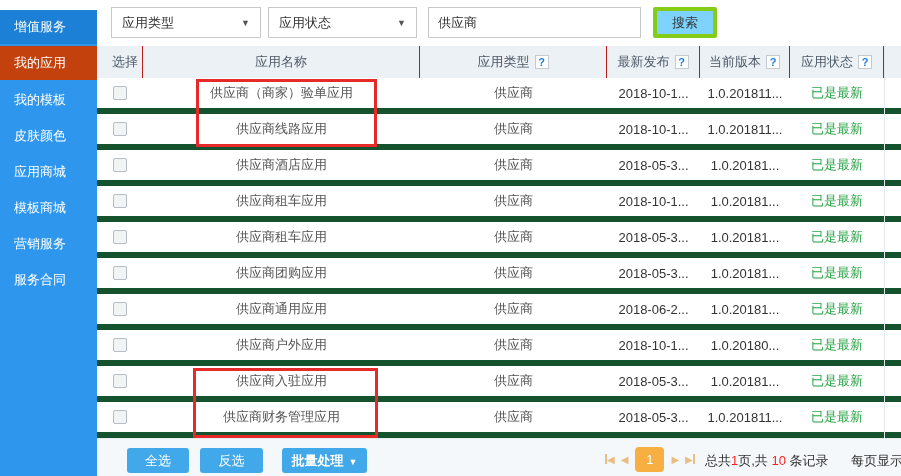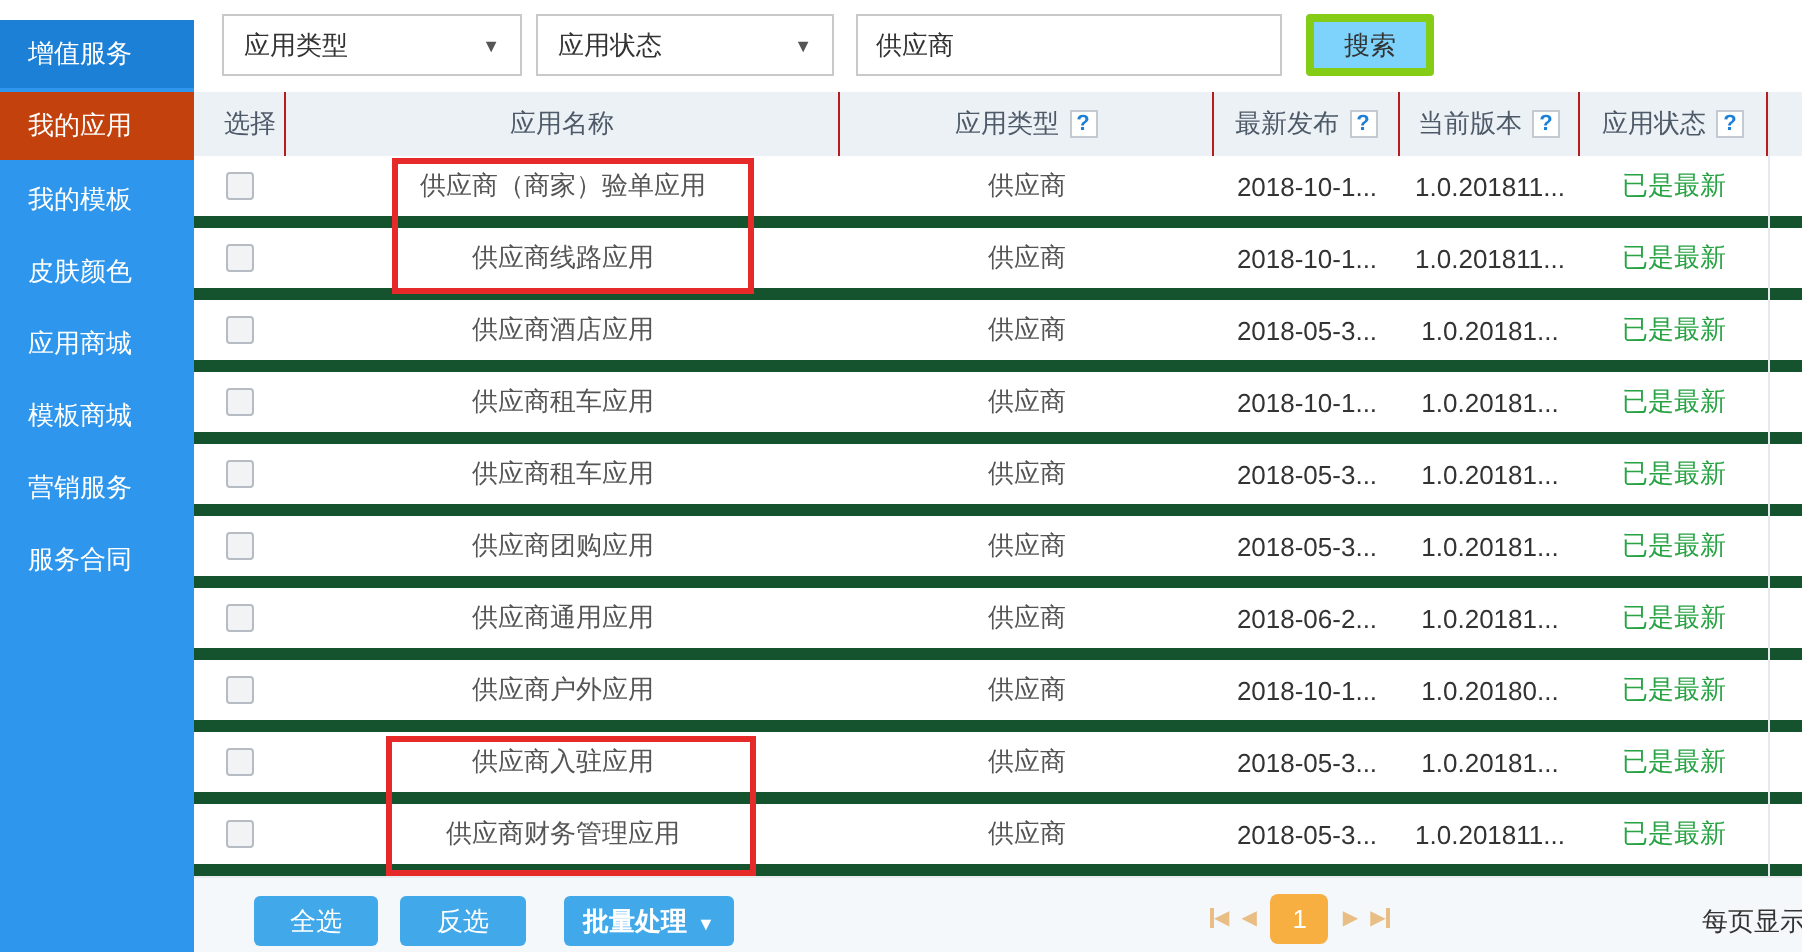--- a/index.html
+++ b/index.html
@@ -303,20 +303,23 @@
         <span class="pg-page">1</span>
         <span class="pg-arrow">
             <span>▶</span>
           </span>
         <span class="pg-arrow">
             <span>▶</span>
             <span class="pg-bar"></span>
           </span>
       </div>
 
+      <div class="summary">
+        <span>总共</span><span class="red">1</span><span>页,共</span> <span class="red">10</span> <span>条记录</span>
+      </div>
 
       <div class="perpage">每页显示</div>
     </div>
   </div>
 
   <div class="anno anno1"></div>
   <div class="anno anno2"></div>
 </div>
 
 </body></html>

